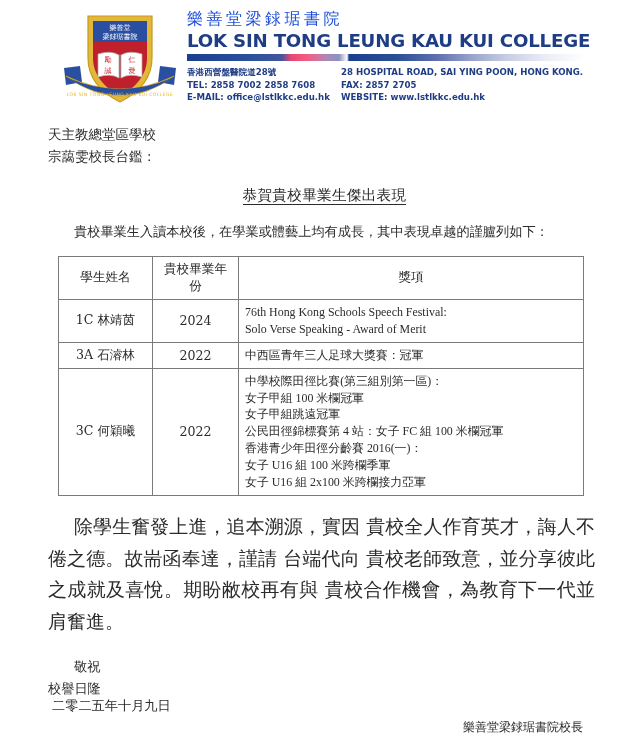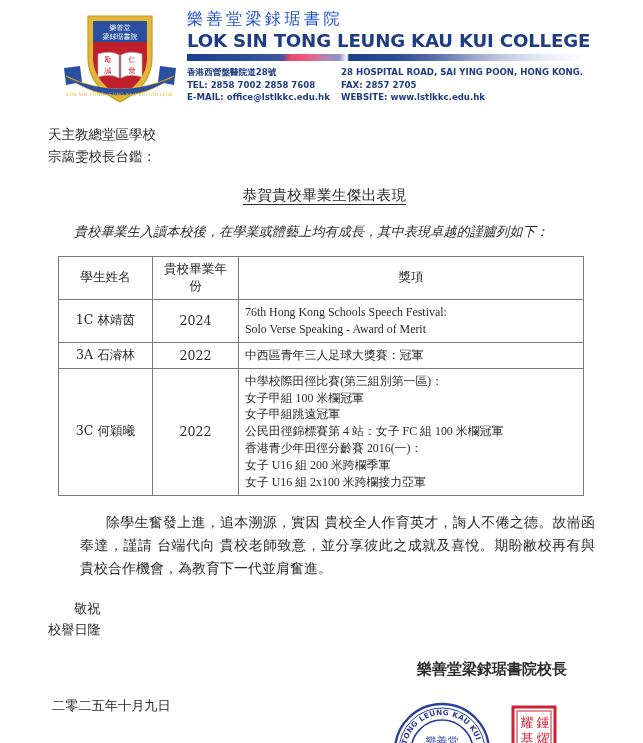--- a/index.html
+++ b/index.html
@@ -101,21 +101,20 @@
   .doc-title span {
     border-bottom: 1.3px solid #2b2b2b;
     padding-bottom: 1px;
   }
   .intro-para {
     font-size: 13.2px;
     line-height: 1.6;
     margin-top: 16px;
     text-indent: 26px;
     padding-right: 12px;
-    font-style: italic;
   }
 
   
   .awards-wrap {
     margin-top: 14px;
     margin-left: 10px;
     margin-right: 10px;
   }
   table.awards {
     border-collapse: collapse;
@@ -136,48 +135,46 @@
   .col-name  { width: 94px; }
   .col-year  { width: 86px; }
   .col-award { width: 345px; }
   td.c-name  { text-align: center; font-size: 12.6px; }
   td.c-year  { text-align: center; font-size: 12.6px; font-family: "DejaVu Serif","Liberation Serif",serif; }
   td.c-award { text-align: left; font-size: 11.9px; line-height: 1.42; padding-left: 8px; }
   td.c-award div { white-space: nowrap; font-family: Liberation Serif, serif; }
 
   
   .closing-para {
-    font-size: 14px;
+    font-size: 19px;
     line-height: 1.66;
     margin-top: 15px;
     text-indent: 26px;
     text-align: justify;
     padding-right: 6px;
-    margin-left: 32px;
   }
   .valediction {
     font-size: 13.2px;
     line-height: 1.62;
     margin-top: 17px;
   }
   .valediction .v-1 { padding-left: 26px; }
   .valediction .v-2 { padding-left: 0px; }
 
   
   .sig-area {
     position: relative;
     margin-top: 20px;
     height: 125px;
   }
   .sig-title {
     position: absolute;
-    right: 34px;
+    right: 18px;
     top: 0;
-    font-size: 15px;
-    font-weight: bold;
+    font-size: 12px;
   }
   .seal-round {
     position: absolute;
     left: 345px;
     top: 42px;
     width: 98px;
     height: 98px;
   }
   .seal-square {
     position: absolute;
@@ -294,21 +291,21 @@
         </tr>
         <tr>
           <td class="c-name">3C 何穎曦</td>
           <td class="c-year">2022</td>
           <td class="c-award">
             <div>中學校際田徑比賽(第三組別第一區)：</div>
             <div>女子甲組 100 米欄冠軍</div>
             <div>女子甲組跳遠冠軍</div>
             <div>公民田徑錦標賽第 4 站：女子 FC 組 100 米欄冠軍</div>
             <div>香港青少年田徑分齡賽 2016(一)：</div>
-            <div>女子 U16 組 200 米跨欄季軍</div>
+            <div>女子 U16 組 100 米跨欄季軍</div>
             <div>女子 U16 組 2x100 米跨欄接力亞軍</div>
           </td>
         </tr>
       </tbody>
     </table>
   </div>
 
   <p class="closing-para">除學生奮發上進，追本溯源，實因 貴校全人作育英才，誨人不倦之德。故耑函奉達，謹請 台端代向 貴校老師致意，並分享彼此之成就及喜悅。期盼敝校再有與 貴校合作機會，為教育下一代並肩奮進。</p>
 
   <div class="valediction">

